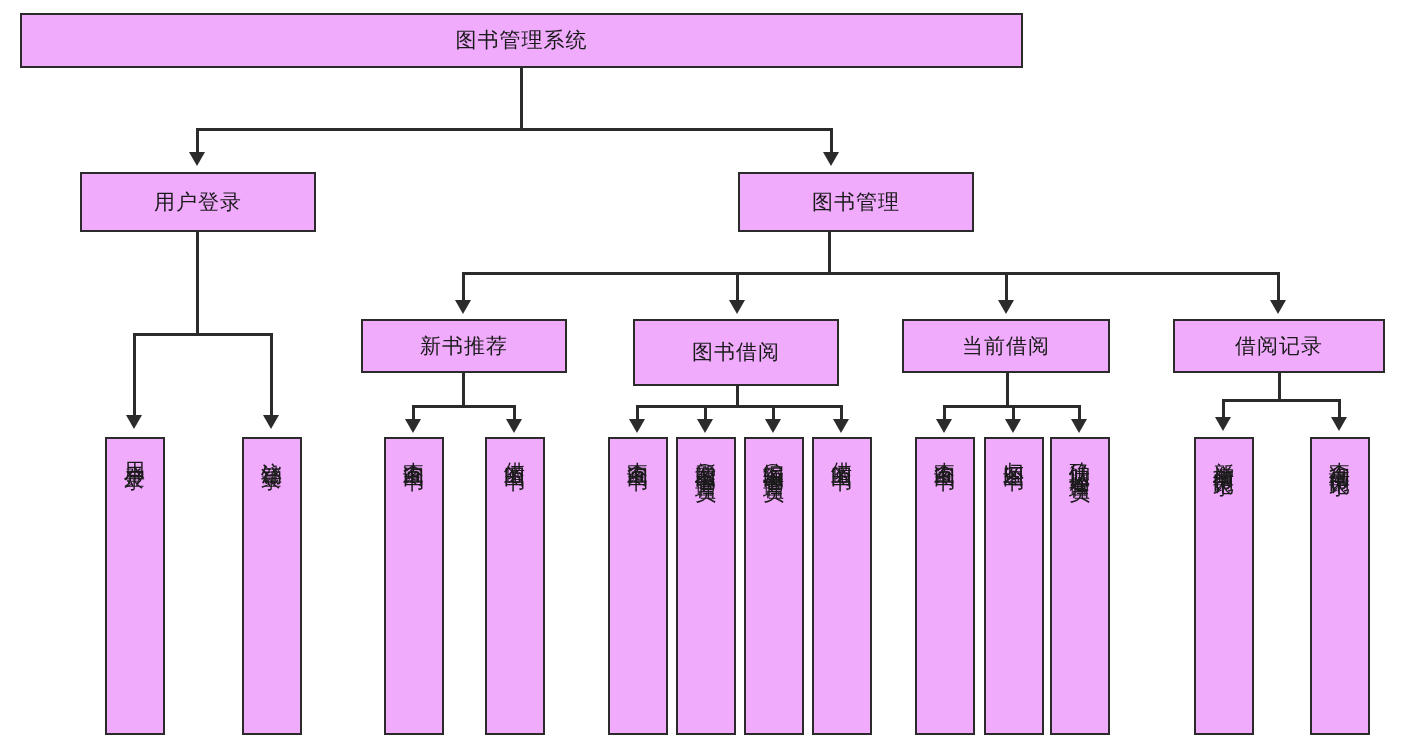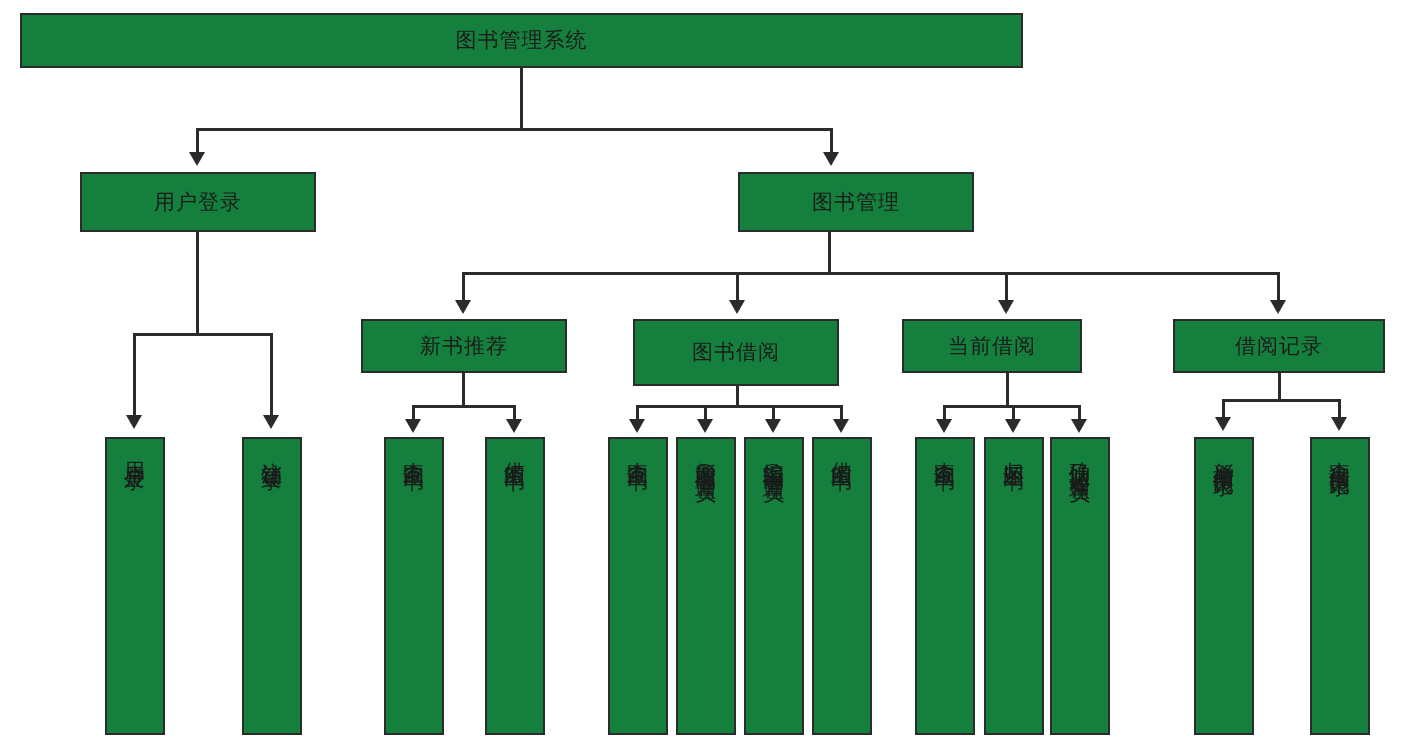--- a/index.html
+++ b/index.html
@@ -10,21 +10,21 @@
     font-family:"Liberation Sans","DejaVu Sans",sans-serif;
     overflow:hidden;
     position:relative;
   }
   #diagram{
     position:absolute;left:0;top:0;width:1405px;height:747px;
   }
   .node{
     position:absolute;
     box-sizing:border-box;
-    background:#15803d;
+    background:#f0abfc;
     border:2px solid #2b2b2b;
     display:flex;
     align-items:center;
     justify-content:center;
     color:#1a1a1a;
     z-index:3;
   }
   .node.horiz{
     font-size:21px;
     letter-spacing:1px;
@@ -116,21 +116,21 @@
   <div class="arrow" style="left:998px;top:300px;"></div>
   <div class="ln v" style="left:1277px;top:272px;width:3px;height:30px;"></div>
   <div class="arrow" style="left:1270px;top:300px;"></div>
 
   <div class="node horiz" style="left:361px;top:319px;width:206px;height:54px;">
     <span class="lbl">新书推荐</span>
   </div>
   <div class="node horiz" style="left:633px;top:319px;width:206px;height:67px;">
     <span class="lbl">图书借阅</span>
   </div>
-  <div class="node horiz" style="left:902px;top:319px;width:180px;height:54px;">
+  <div class="node horiz" style="left:902px;top:319px;width:208px;height:54px;">
     <span class="lbl">当前借阅</span>
   </div>
   <div class="node horiz" style="left:1173px;top:319px;width:212px;height:54px;">
     <span class="lbl">借阅记录</span>
   </div>
 
   <div class="ln v" style="left:462px;top:373px;width:3px;height:34px;"></div>
   <div class="ln h" style="left:412px;top:405px;width:104px;height:3px;"></div>
   <div class="ln v" style="left:412px;top:405px;width:3px;height:16px;"></div>
   <div class="arrow" style="left:405px;top:419px;"></div>

